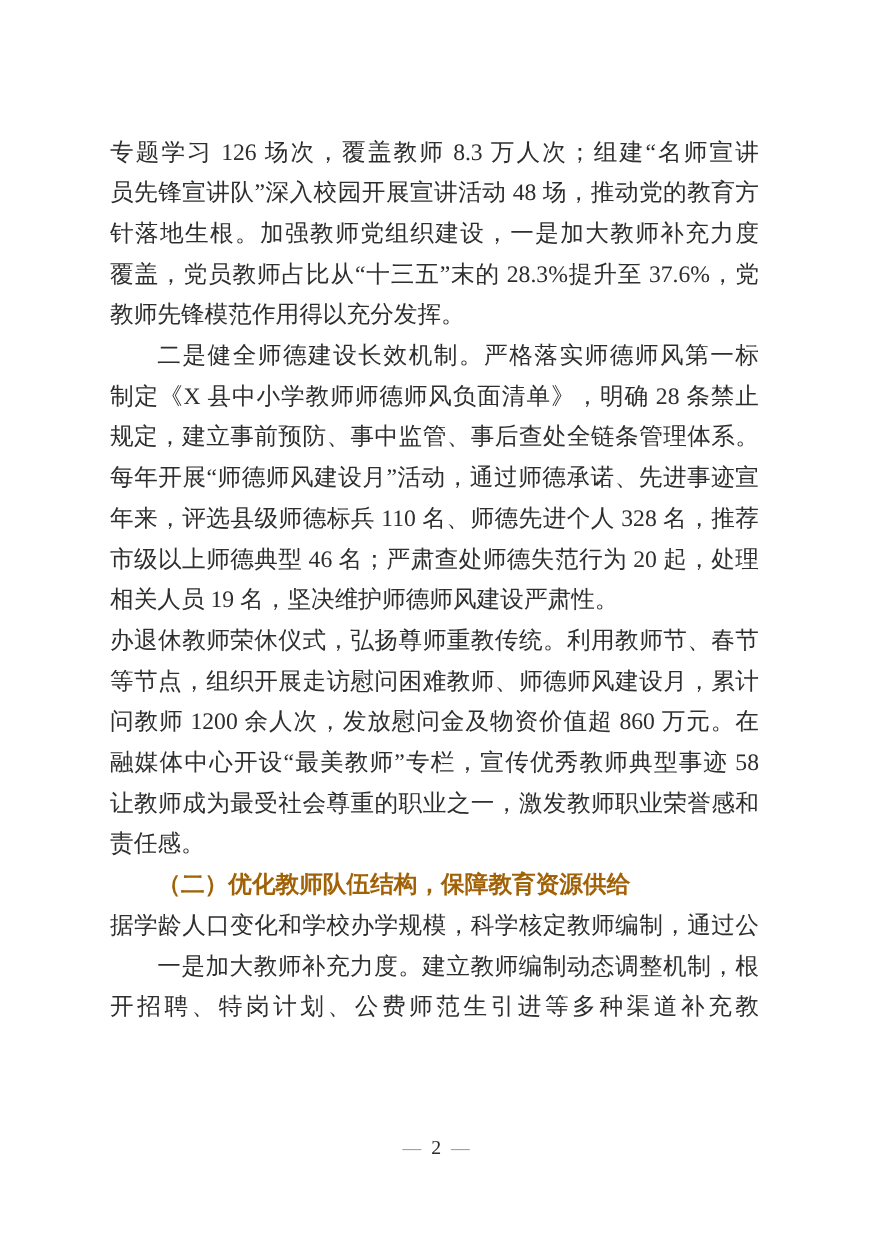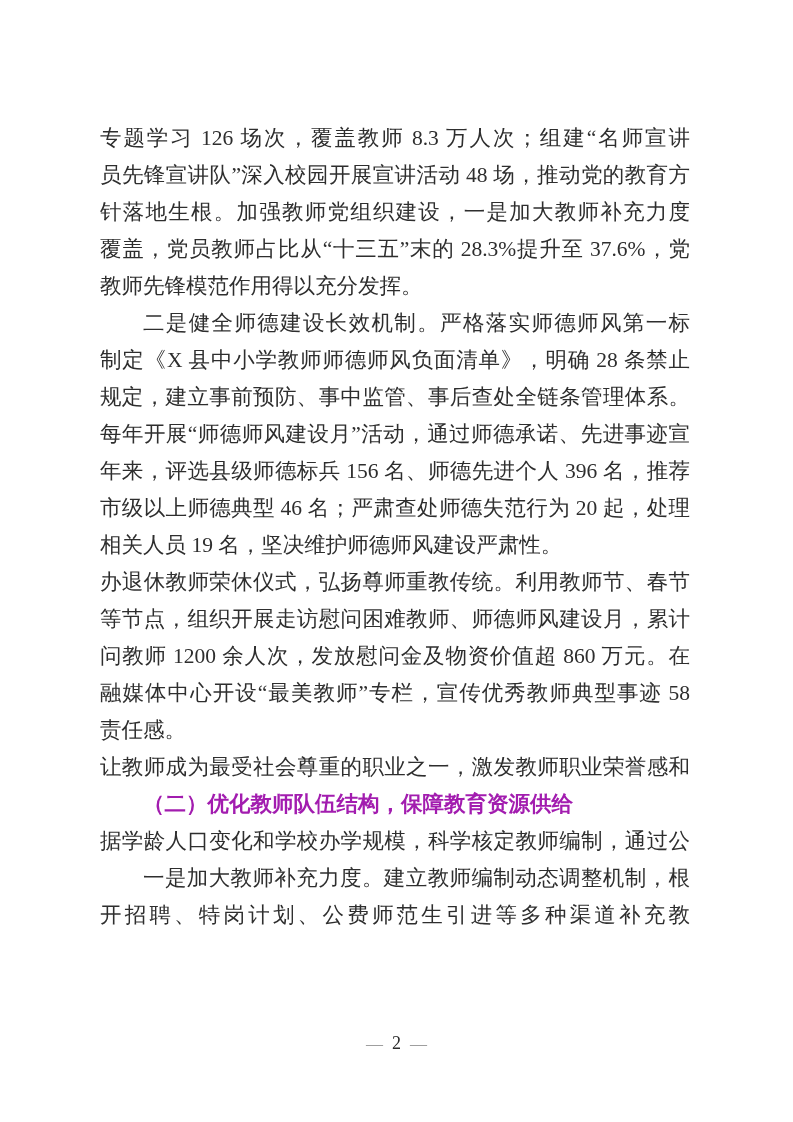--- a/index.html
+++ b/index.html
@@ -33,21 +33,21 @@
     white-space: normal;
   }
   .ln.end {
     text-align-last: left;
   }
   .ln.ind {
     text-indent: 43px;
   }
   .section-heading {
     font-weight: bold;
-    color: #a21caf;
+    color: #a16207;
     font-family: Liberation Serif, serif;
   }
   .footer {
     position: absolute;
     top: 1033px;
     left: 0;
     width: 793px;
     text-align: center;
     font-size: 17px;
     color: #333333;
@@ -74,32 +74,32 @@
     <span class="ln">针落地生根。加强教师党组织建设，一是加大教师补充力度</span>
     <span class="ln">覆盖，党员教师占比从“十三五”末的 28.3%提升至 37.6%，党员</span>
     <span class="ln end">教师先锋模范作用得以充分发挥。</span>
   </p>
 
   <p class="para">
     <span class="ln ind"><span class="lead">二是健全师德建设长效机制。</span><span>严格落实师德师风第一标准，</span></span>
     <span class="ln">制定《X 县中小学教师师德师风负面清单》，明确 28 条禁止性</span>
     <span class="ln">规定，建立事前预防、事中监管、事后查处全链条管理体系。</span>
     <span class="ln">每年开展“师德师风建设月”活动，通过师德承诺、先进事迹宣</span>
-    <span class="ln">年来，评选县级师德标兵 156 名、师德先进个人 396 名，推荐</span>
+    <span class="ln">年来，评选县级师德标兵 110 名、师德先进个人 328 名，推荐</span>
     <span class="ln">市级以上师德典型 46 名；严肃查处师德失范行为 20 起，处理</span>
     <span class="ln end">相关人员 19 名，坚决维护师德师风建设严肃性。</span>
   </p>
 
   <p class="para">
     <span class="ln">办退休教师荣休仪式，弘扬尊师重教传统。利用教师节、春节</span>
     <span class="ln">等节点，组织开展走访慰问困难教师、师德师风建设月，累计慰</span>
     <span class="ln">问教师 1200 余人次，发放慰问金及物资价值超 860 万元。在县</span>
     <span class="ln">融媒体中心开设“最美教师”专栏，宣传优秀教师典型事迹 58 期，</span>
+    <span class="ln">让教师成为最受社会尊重的职业之一，激发教师职业荣誉感和</span>
     <span class="ln end">责任感。</span>
-    <span class="ln">让教师成为最受社会尊重的职业之一，激发教师职业荣誉感和</span>
   </p>
 
   <p class="para">
     <span class="ln ind end section-heading">（二）优化教师队伍结构，保障教育资源供给</span>
   </p>
 
   <p class="para">
     <span class="ln">据学龄人口变化和学校办学规模，科学核定教师编制，通过公</span>
     <span class="ln ind"><span class="lead">一是加大教师补充力度。</span><span>建立教师编制动态调整机制，根</span></span>
     <span class="ln">开招聘、特岗计划、公费师范生引进等多种渠道补充教师。“十</span>

